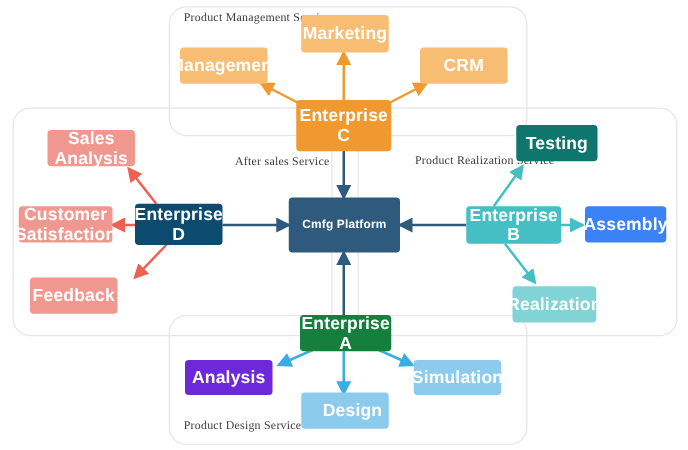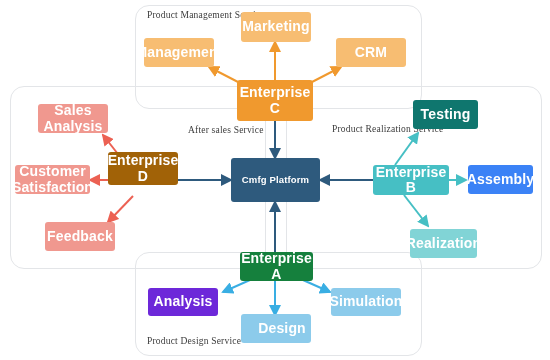--- a/index.html
+++ b/index.html
@@ -76,22 +76,22 @@
     <line x1="303" y1="280" x2="330" y2="292" stroke="#39aee3" stroke-width="2" marker-end="url(#ah-blue)"></line>
   </svg>
 
   <div class="node soft" style="left:241px;top:12px;width:70px;height:30px;background:#f7bd72;">Marketing</div>
   <div class="node soft" style="left:144px;top:38px;width:70px;height:29px;background:#f7bd72;">Management</div>
   <div class="node soft" style="left:336px;top:38px;width:70px;height:29px;background:#f7bd72;">CRM</div>
   <div class="node" style="left:237px;top:80px;width:76px;height:41px;background:#f0992e;">Enterprise C</div>
 
   <div class="node soft" style="left:38px;top:104px;width:70px;height:29px;background:#f0988f;">Sales Analysis</div>
   <div class="node soft" style="left:15px;top:165px;width:75px;height:29px;background:#f0988f;">Customer Satisfaction</div>
-  <div class="node soft" style="left:45px;top:222px;width:70px;height:29px;background:#f0988f;">Feedback</div>
-  <div class="node" style="left:108px;top:152px;width:70px;height:33px;background:#a16207;">Enterprise D</div>
+  <div class="node soft" style="left:24px;top:222px;width:70px;height:29px;background:#f0988f;">Feedback</div>
+  <div class="node" style="left:108px;top:163px;width:70px;height:33px;background:#0c4a6e;">Enterprise D</div>
 
   <div class="node hub" style="left:231px;top:158px;width:89px;height:44px;background:#2e5a7d;">Cmfg Platform</div>
 
   <div class="node soft" style="left:413px;top:100px;width:65px;height:29px;background:#0f766e;">Testing</div>
   <div class="node soft" style="left:468px;top:165px;width:65px;height:29px;background:#3b82f6;">Assembly</div>
   <div class="node soft" style="left:410px;top:229px;width:67px;height:29px;background:#81d4d6;">Realization</div>
   <div class="node" style="left:373px;top:165px;width:76px;height:30px;background:#46bfc4;">Enterprise B</div>
 
   <div class="node" style="left:240px;top:252px;width:73px;height:29px;background:#15803d;">Enterprise A</div>
   <div class="node soft" style="left:148px;top:288px;width:70px;height:28px;background:#6d28d9;">Analysis</div>

